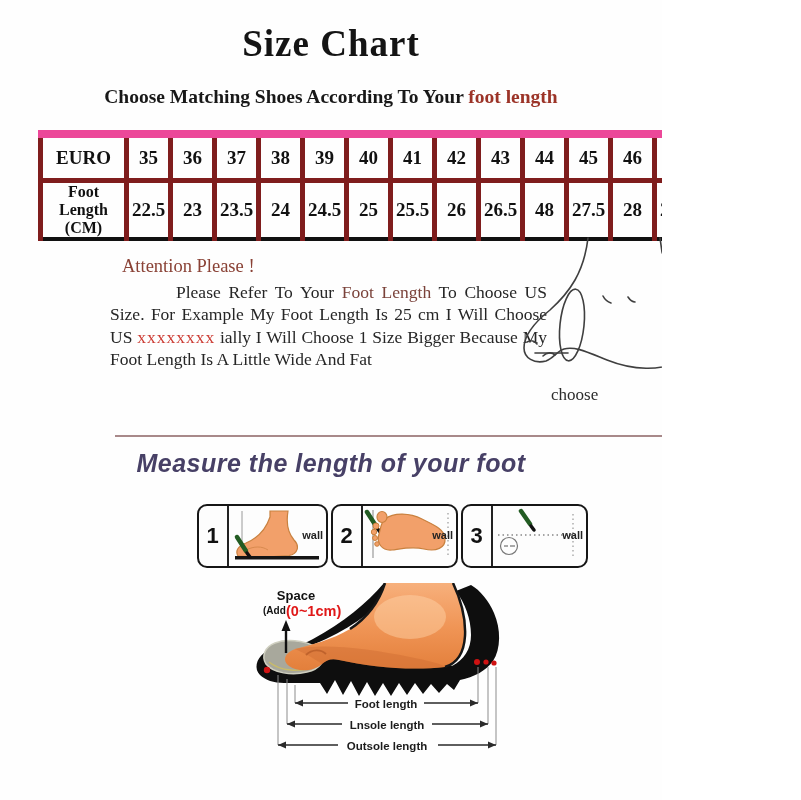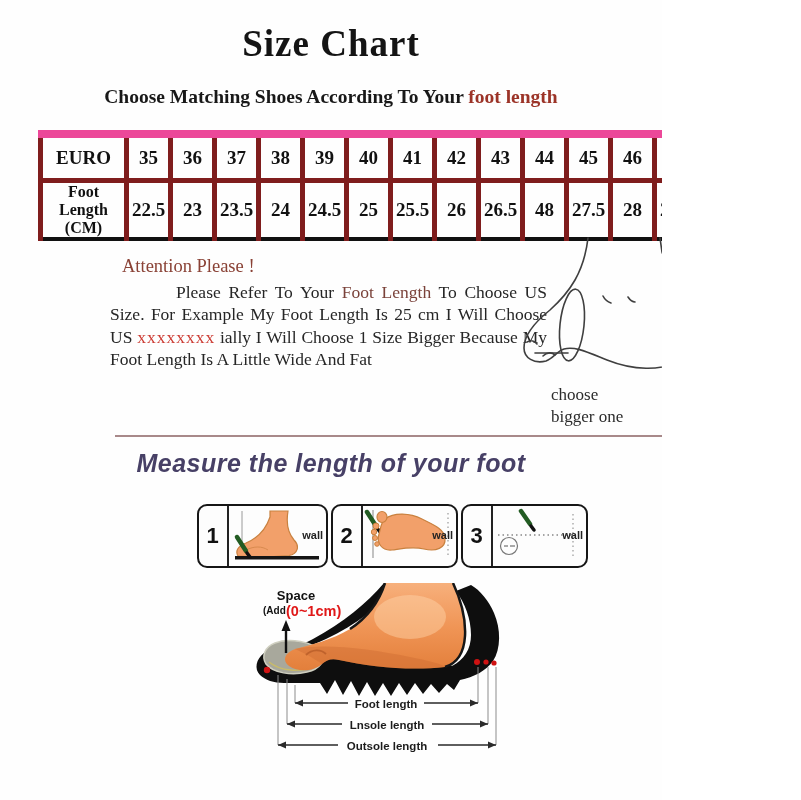--- a/index.html
+++ b/index.html
@@ -143,21 +143,20 @@
       <path d="M 28,120 C 32,116 37,116 40,119"></path>
       <path d="M 88,60 C 90,64 93,66 96,67"></path>
       <path d="M 113,61 C 115,64 118,66 120,66"></path>
       <ellipse cx="57" cy="89" rx="12" ry="36" transform="rotate(6 57 89)"></ellipse>
       <path d="M 20,117 L 53,117"></path>
     </g>
   </svg>
 
   <div class="foot-note">
     <div>choose</div>
-    <div>bigger one</div>
   </div>
 
   <div class="divider"></div>
 
   <div class="measure-heading">Measure the length of your foot</div>
 
   <div class="panel" id="panel-1">
     <div class="num">1</div>
     <div class="vdiv"></div>
     <svg width="96" height="59" viewBox="0 0 96 59">

